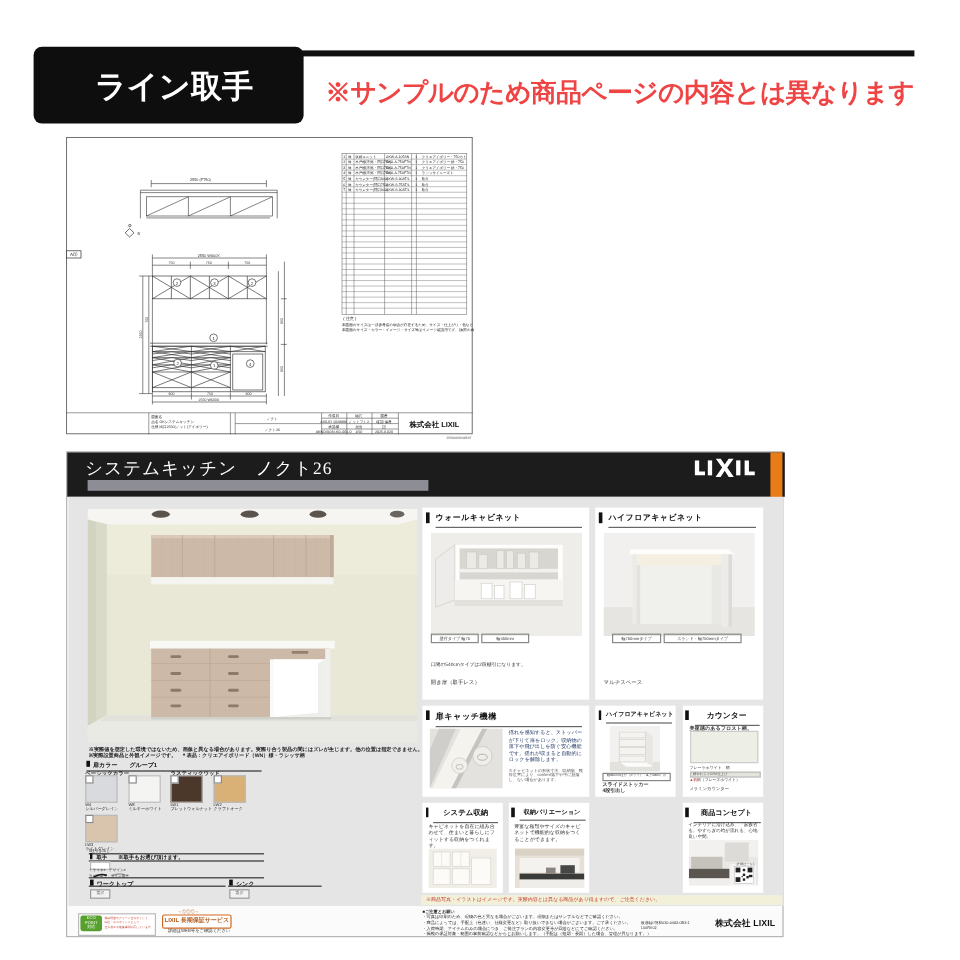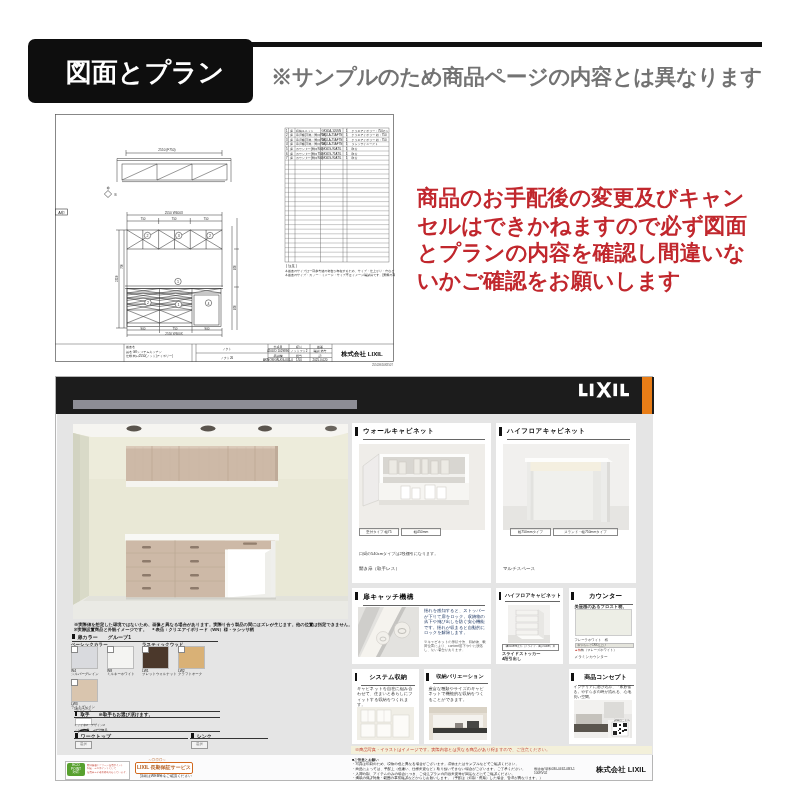--- a/index.html
+++ b/index.html
@@ -7,23 +7,23 @@
   .abs{position:absolute;}
 </style>
 </head>
 <body>
 <div style="position:relative;width:800px;height:800px;overflow:hidden;">
 
 <div class="abs" style="left:250px;top:42px;width:512px;height:5px;background:#111;"></div>
 
 <div class="abs" style="left:28px;top:39px;width:225px;height:64px;background:#0e0e0e;border-radius:7px;"></div>
 
-<div class="abs" style="left:28px;top:54.5px;width:225px;text-align:center;text-indent:9px;color:#fff;font-size:26px;font-weight:bold;letter-spacing:0px;">図面とプラン</div>
-
-<div class="abs" style="left:271px;top:62px;font-size:21.3px;font-weight:bold;color:#737373;letter-spacing:-0.3px;">※サンプルのため商品ページの内容とは異なります</div>
+<div class="abs" style="left:28px;top:54.5px;width:225px;text-align:center;text-indent:9px;color:#fff;font-size:26px;font-weight:bold;letter-spacing:0px;">ライン取手</div>
+
+<div class="abs" style="left:271px;top:62px;font-size:21.3px;font-weight:bold;color:#ef4444;letter-spacing:-0.3px;">※サンプルのため商品ページの内容とは異なります</div>
 
 <div class="abs" style="left:55px;top:114px;">
 <svg width="340" height="252" viewBox="0 0 340 252">
   <g stroke="#444" stroke-width="0.7" fill="none">
 
     <rect x="0.5" y="0.5" width="338" height="247" stroke="#555"></rect>
   </g>
 
   <g stroke="#333" stroke-width="0.5" fill="none">
     <line x1="71" y1="39" x2="167" y2="39"></line>
@@ -290,26 +290,26 @@
     <text x="265" y="242.6" text-anchor="middle">記</text>
     <text x="223" y="247" text-anchor="middle">AKNOSIGN-KG-001-0</text>
     <text x="244" y="247" text-anchor="middle">1/50</text>
     <text x="265" y="247" text-anchor="middle">2025.0.020</text>
   </g>
   <text x="307" y="241.5" font-size="6.2" font-weight="bold" fill="#111" text-anchor="middle">株式会社 LIXIL</text>
   <text x="338" y="251.5" font-size="2.8" fill="#555" text-anchor="end">2550X650X850T</text>
 </svg>
 </div>
 
-<div class="abs" style="left:417px;top:184px;width:365px;font-size:21.6px;line-height:27.5px;font-weight:bold;color:#c1272d;letter-spacing:0px;">商品のお手配後の変更及びキャン<br>セルはできかねますので必ず図面<br>とプランの内容を確認し間違いな<br>いかご確認をお願いします</div>
 
 <div class="abs" style="left:55px;top:376px;width:598px;height:405px;background:#fbfbfc;border:1px solid #b5b5b5;box-sizing:border-box;">
 
   <div class="abs" style="left:0;top:0;width:598px;height:37px;background:#1c1c1c;"></div>
 
+  <div class="abs" style="left:15px;top:4px;color:#fff;font-size:14.5px;font-family:'Liberation Serif',serif;letter-spacing:1px;">システムキッチン　ノクト26</div>
 
   <div class="abs" style="left:17px;top:23px;width:284px;height:9px;background:#8d8d95;"></div>
 
   <div class="abs" style="left:522px;top:4px;width:55px;height:18px;">
   <svg width="55" height="18" viewBox="0 0 52 17">
     <g fill="#fff">
       <path d="M1 2.5 h3.4 v8.8 h4.6 v3 h-8 z"></path>
       <rect x="11.2" y="2.5" width="3.4" height="11.8"></rect>
       <path d="M17.5 1.2 l3.9 0 l3.1 4.6 l3.1 -4.6 l3.9 0 l-5 6.9 l5.2 7.5 l-4 0 l-3.2 -4.9 l-3.2 4.9 l-4 0 l5.2 -7.5 z"></path>
       <rect x="33.5" y="2.5" width="3.4" height="11.8"></rect>

